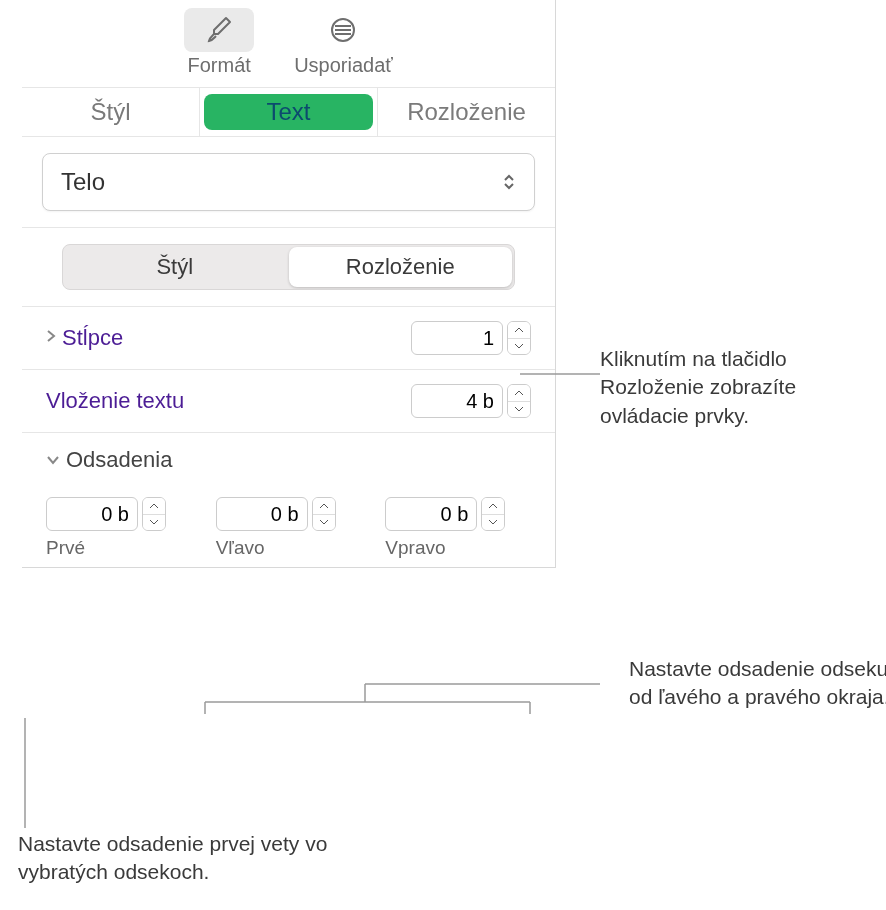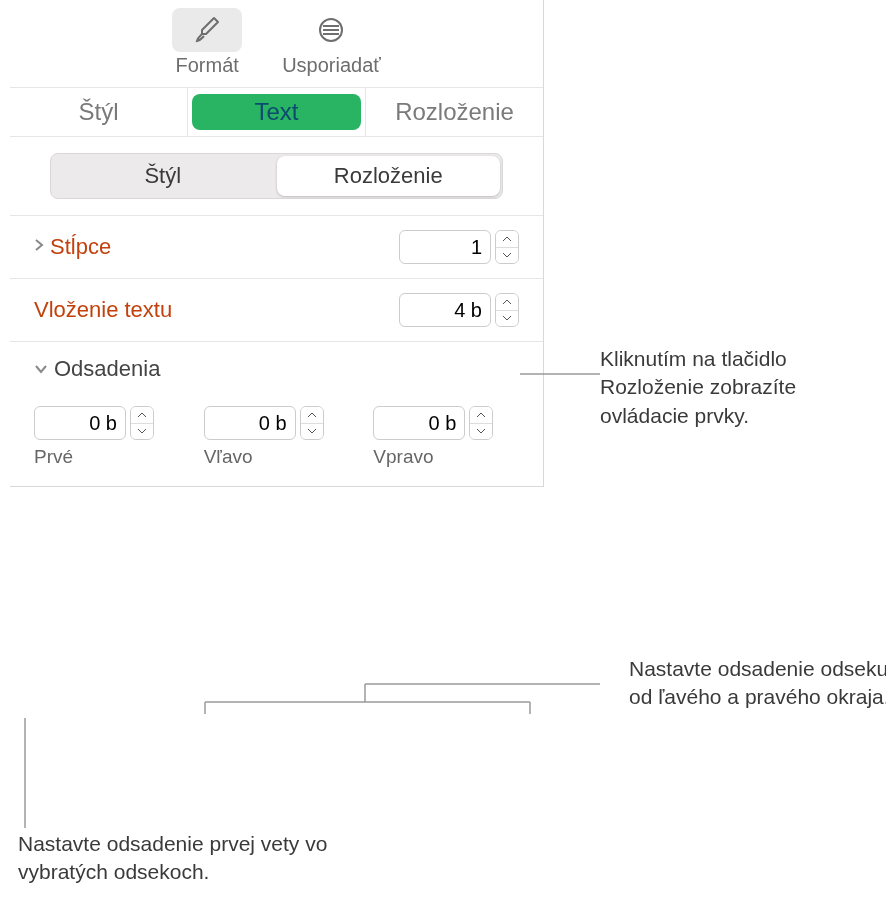--- a/index.html
+++ b/index.html
@@ -6,26 +6,25 @@
   body {
     font-family: -apple-system, "Helvetica Neue", Helvetica, Arial, sans-serif;
     background: #fff;
     width: 886px;
     height: 910px;
     position: relative;
     color: #333;
   }
   .panel {
     position: absolute;
-    left: 10px; top: 0;
+    left: 22px; top: 0;
     width: 534px;
     border: 1px solid #d8d8d8;
     border-top: none; border-left: none;
     background: #fff;
-    padding-bottom: 10px;
   }
   
   .top-toolbar {
     display: flex;
     justify-content: center;
     gap: 40px;
     padding: 8px 0 10px;
     border-bottom: 1px solid #e6e6e6;
   }
   .top-item { text-align: center; color: #6e6e6e; }
@@ -100,21 +99,21 @@
   }
   .seg-item.active {
     background: #fff;
     border-radius: 8px;
     box-shadow: 0 1px 3px rgba(0,0,0,0.2);
     margin: 2px;
     font-weight: 500;
   }
   
   .row-section { padding: 14px 24px; border-bottom: 1px solid #e6e6e6; display:flex; align-items:center; justify-content:space-between; }
-  .row-header { display:flex; align-items:center; gap:6px; font-size:22px; color:#c2410c; }
+  .row-header { display:flex; align-items:center; gap:6px; font-size:22px; color:#4c1d95; }
   .disclosure { color:#888; font-size:16px; }
   .stepper-cluster { display:flex; align-items:center; gap:4px; }
   .stepper-input {
     width: 92px; height: 34px;
     border: 1px solid #ccc; border-radius: 6px;
     text-align: right; padding-right: 8px;
     font-size: 20px;
     background:#fff;
   }
   .stepper-btns {
@@ -171,20 +170,31 @@
       <div class="top-label">Usporiadať</div>
     </div>
   </div>
 
   <div class="main-tabs">
     <div class="main-tab"><span>Štýl</span></div>
     <div class="main-tab active"><span>Text</span></div>
     <div class="main-tab"><span>Rozloženie</span></div>
   </div>
 
+  <div class="section">
+    <div class="paragraph-style">
+      <span>Telo</span>
+      <span class="updown-chevrons">
+        <svg width="14" height="18" viewBox="0 0 14 18">
+            <path d="M3 7 L7 3 L11 7" stroke="#666" stroke-width="2" fill="none"></path>
+            <path d="M3 11 L7 15 L11 11" stroke="#666" stroke-width="2" fill="none"></path>
+          </svg>
+      </span>
+    </div>
+  </div>
 
   <div class="subtabs-wrap">
     <div class="seg">
       <div class="seg-item">
           <span>Štýl</span>
         </div>
       <div class="seg-item active">
           <span>Rozloženie</span>
         </div>
     </div>

